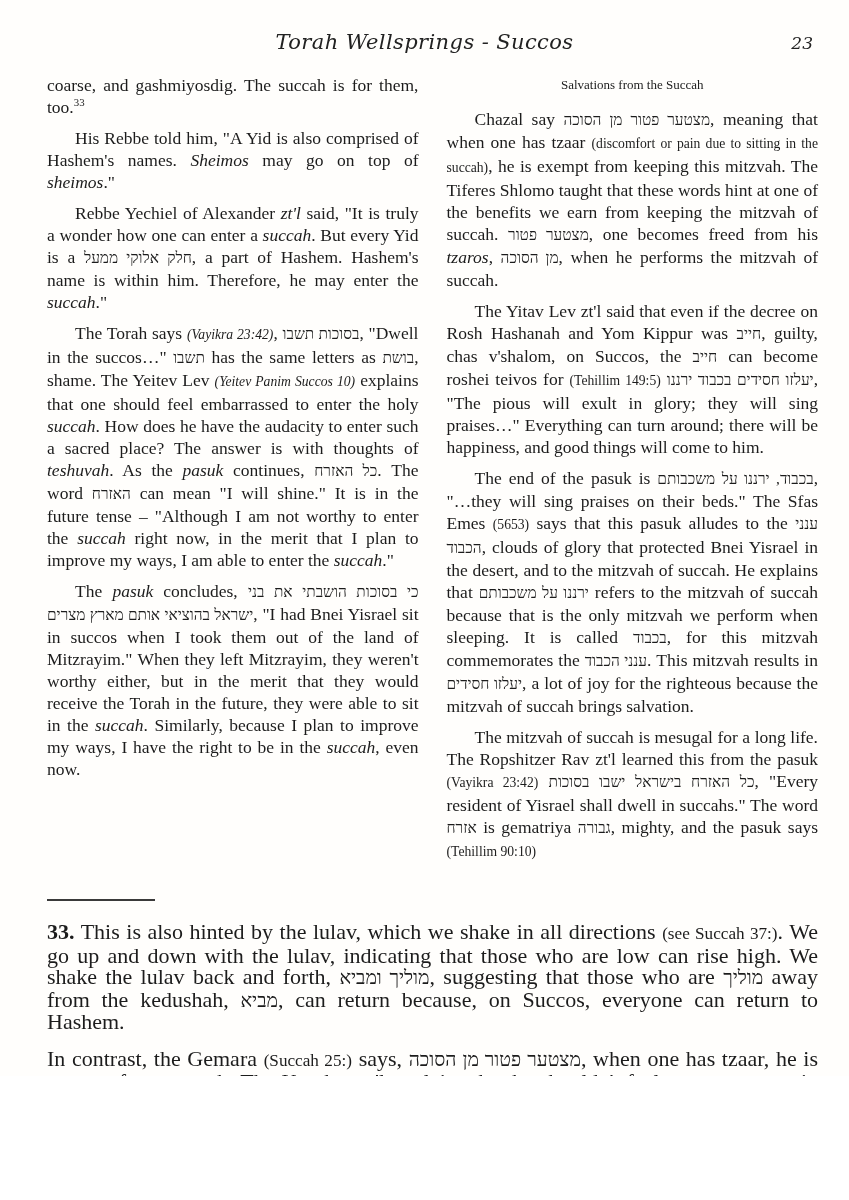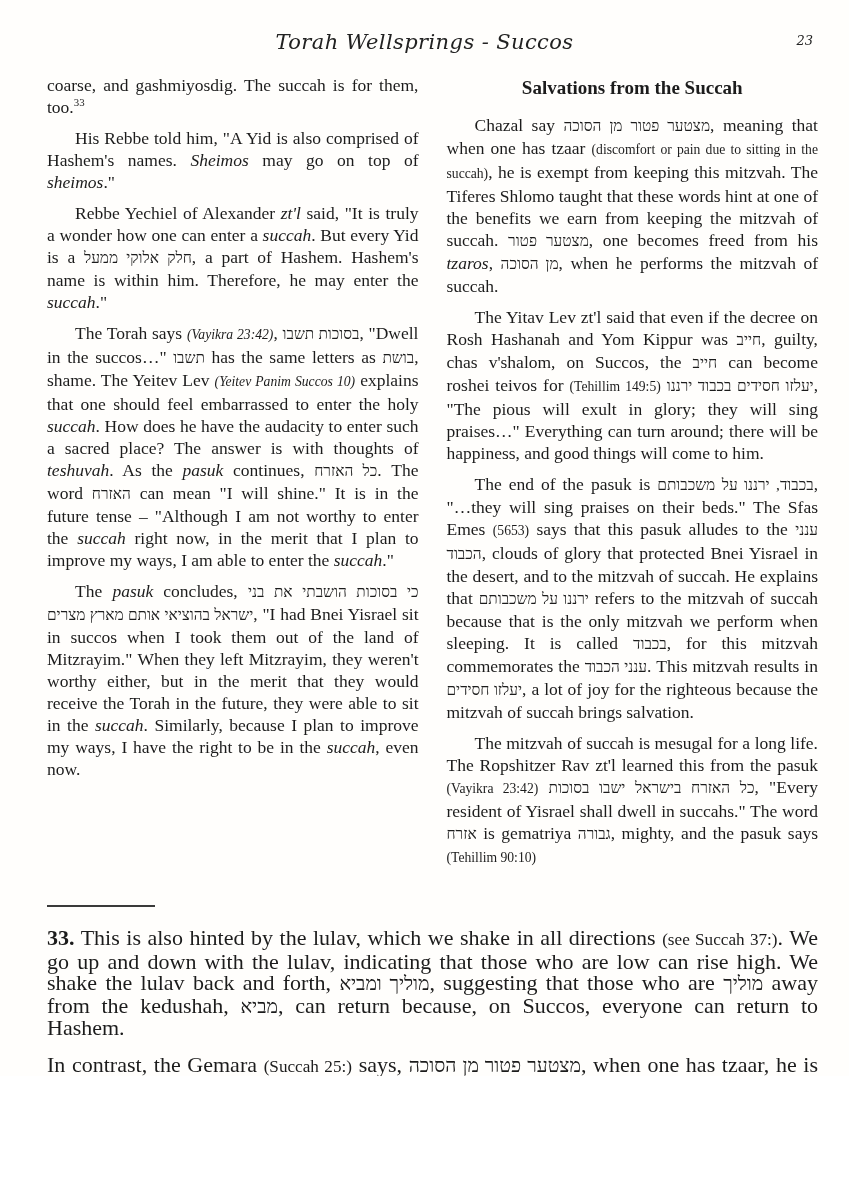--- a/index.html
+++ b/index.html
@@ -22,34 +22,34 @@
     font-family: "DejaVu Serif", serif;
     font-style: italic;
     font-size: 21px;
     letter-spacing: 0.4px;
     color: #222;
   }
   .hdr-pagenum {
     position: absolute; right: 36px; top: 33px;
     font-family: "DejaVu Serif", serif;
     font-style: italic;
-    font-size: 13px;
+    font-size: 17px;
     color: #222;
   }
   
   .cols {
     display: flex;
     gap: 28px;
     padding: 16px 31px 0 47px;
     box-sizing: border-box;
   }
   .col { flex: 1 1 0; min-width: 0; }
   .col-heading {
-    font-size: 19px;
-    font-weight: bold;
+    font-size: 13px;
+    font-weight: normal;
     text-align: center;
     margin: 3px 0 15px 0;
   }
   p.para {
     margin: 0 0 9px 0;
     font-size: 17.5px;
     line-height: 22px;
     text-align: justify;
     text-indent: 28px;
     hyphens: none;

